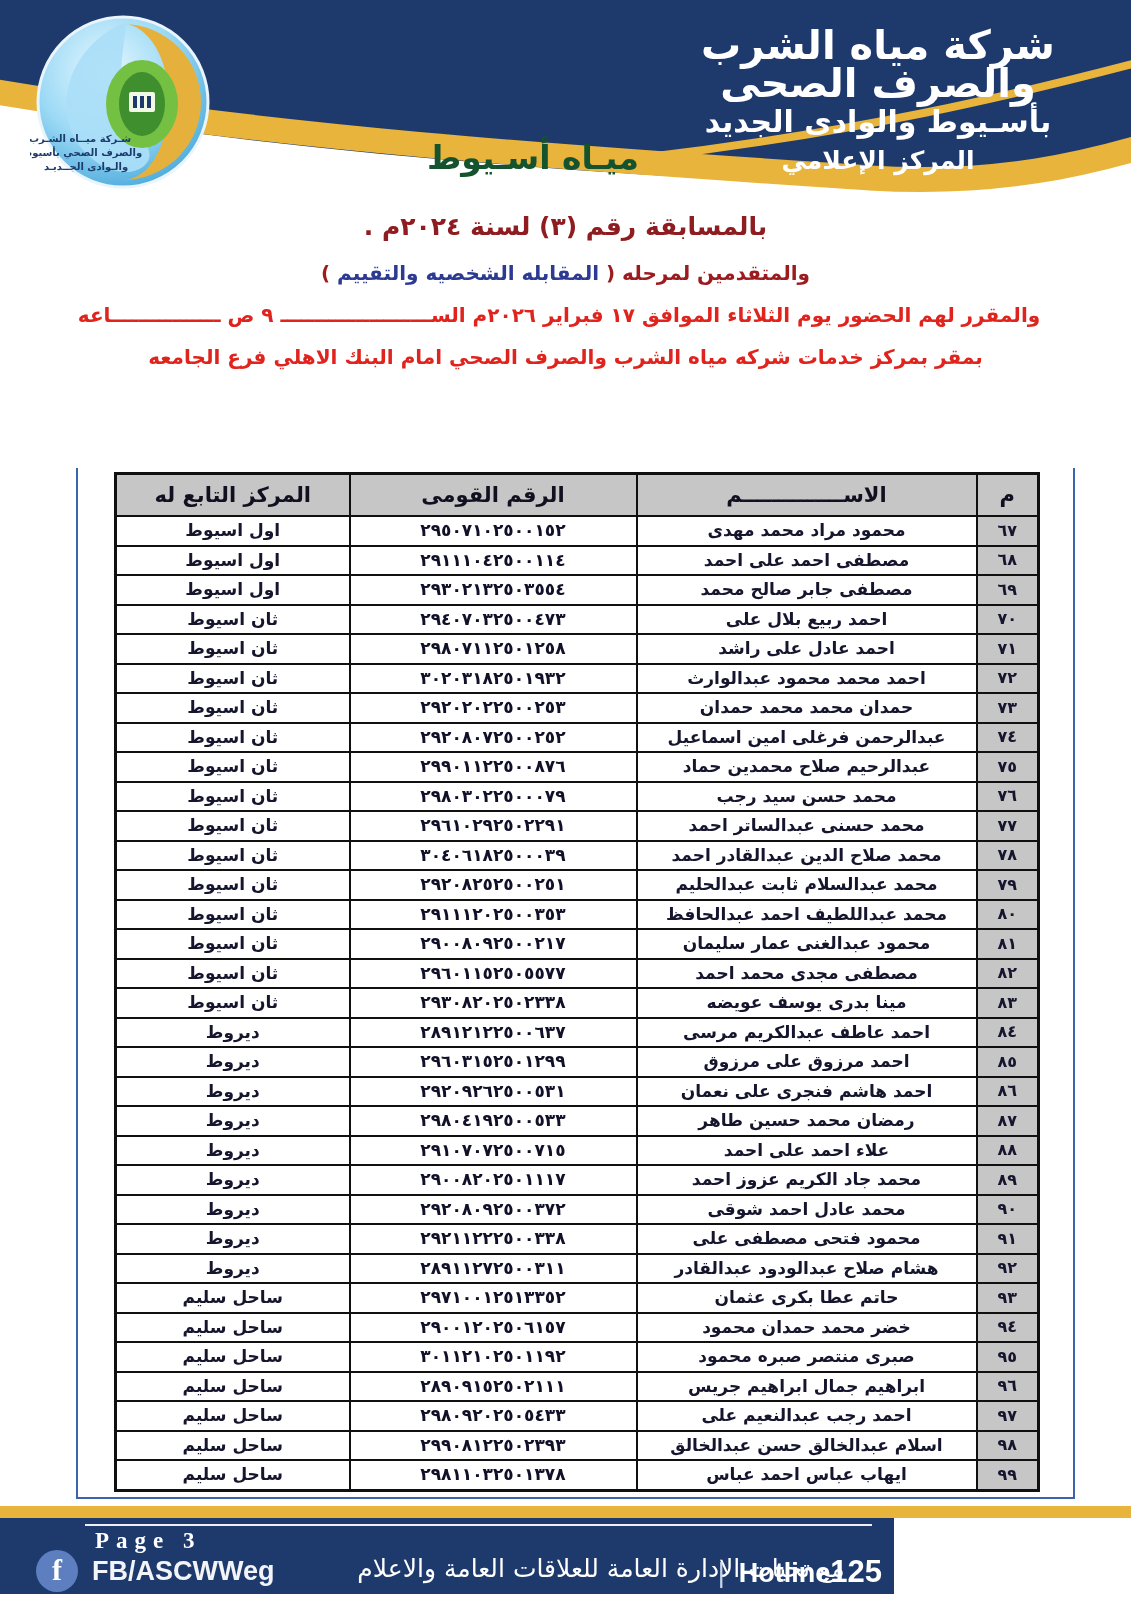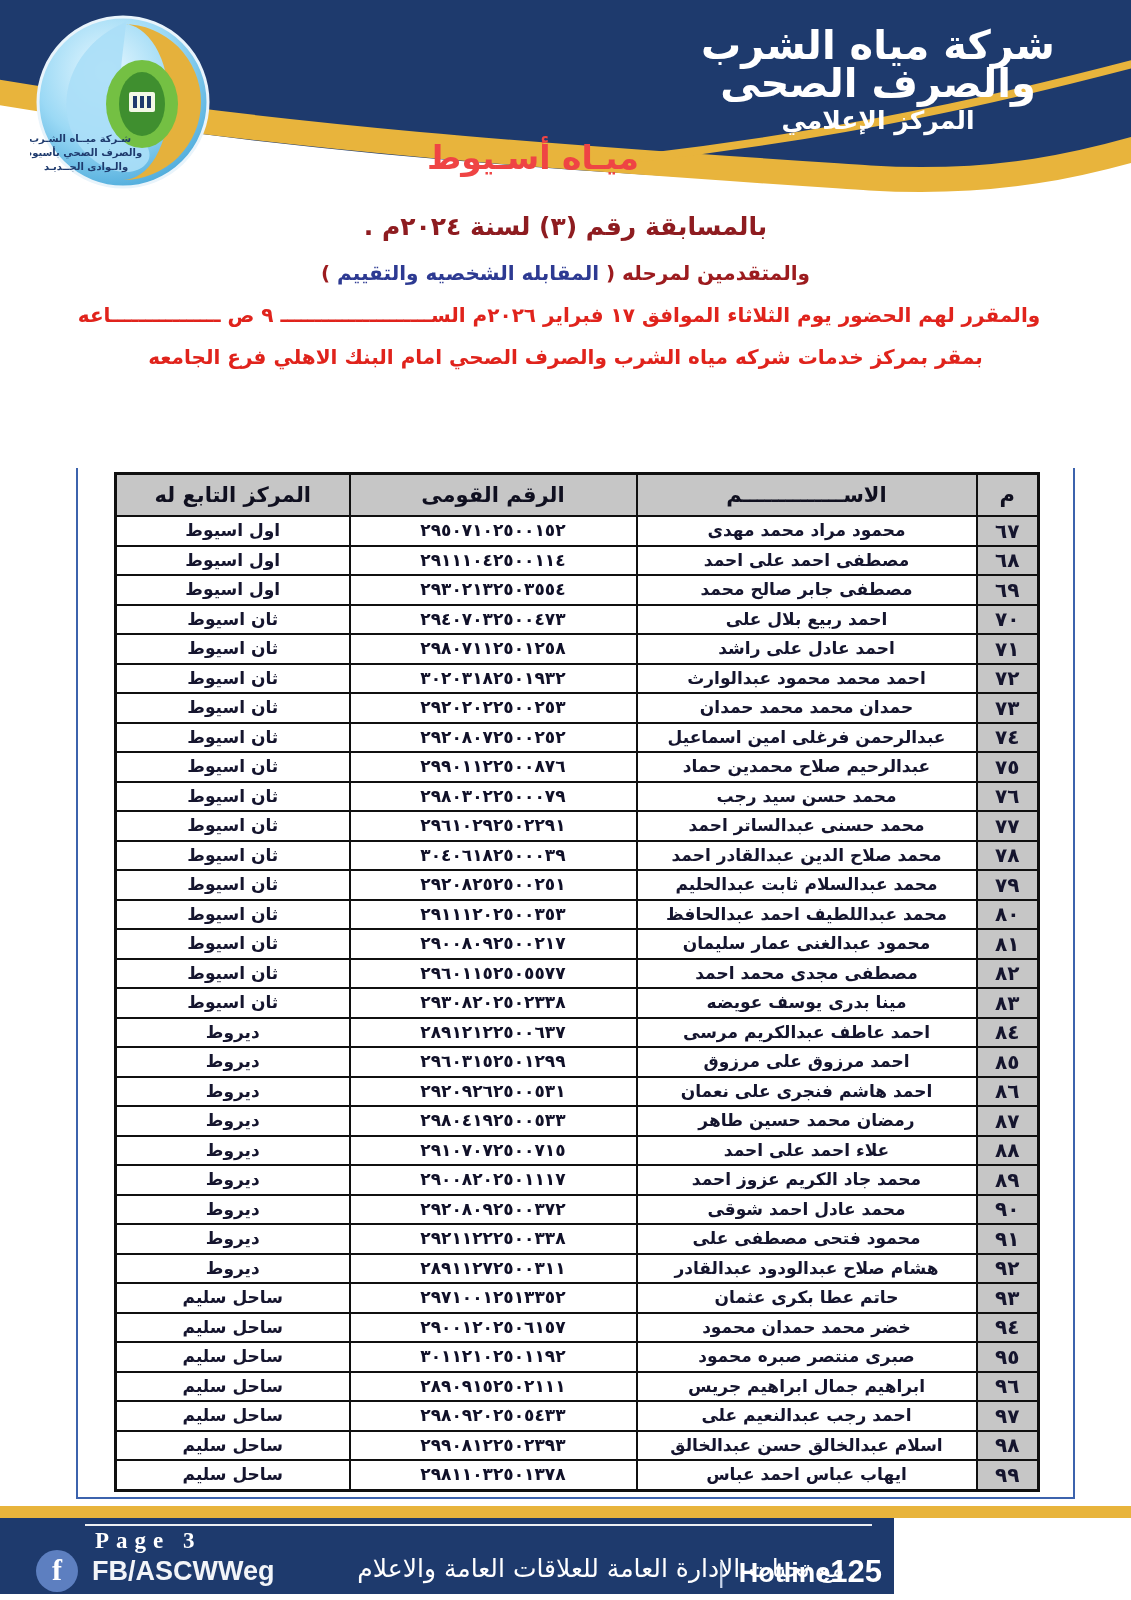--- a/index.html
+++ b/index.html
@@ -6,41 +6,41 @@
   .page{position:relative;width:1131px;height:1600px;background:#ffffff;overflow:hidden;
         font-family:"DejaVu Sans",sans-serif;}
   
   .banner{position:absolute;top:0;left:0;width:1131px;height:196px;}
   .banner-text{position:absolute;top:26px;right:18px;width:470px;text-align:center;
                direction:rtl;color:#ffffff;font-weight:bold;}
   .banner-line1{font-size:40px;line-height:38px;}
   .banner-line2{font-size:30px;line-height:40px;}
   .banner-line3{font-size:25px;line-height:38px;}
   .watermark{position:absolute;top:138px;left:398px;width:270px;text-align:center;direction:rtl;
-             color:#ef4444;font-size:33px;font-weight:bold;}
+             color:#14532d;font-size:33px;font-weight:bold;}
   
   .announce{position:absolute;top:196px;left:0;width:1131px;text-align:center;direction:rtl;}
   .title1{margin:6px 40px 0 40px;color:#8e1c20;font-size:26px;font-weight:bold;line-height:34px;}
   .title2{margin:16px 0 0 0;color:#8e1c20;font-size:25px;font-weight:bold;}
   .sub1{margin:28px 0 0 0;color:#9c1b1e;font-size:20px;font-weight:bold;}
   .sub2{margin:20px 0 0 0;color:#9c1b1e;font-size:20px;font-weight:bold;}
   .sub2 .hl{color:#2d3a92;}
   .schedule{margin:18px 13px 0 0;color:#e0231c;font-size:20px;font-weight:bold;}
   .location{margin:18px 0 0 0;color:#e0231c;font-size:20px;font-weight:bold;}
   
   .frame{position:absolute;left:76px;top:468px;width:995px;height:1029px;
          border-left:2px solid #3c63ad;border-right:2px solid #3c63ad;border-bottom:2px solid #3c63ad;}
   
   .tbl-wrap{position:absolute;left:114px;top:472px;width:923px;}
   table{border-collapse:collapse;width:923px;table-layout:fixed;direction:rtl;
         border:3px solid #101010;}
   th,td{border:2px solid #101010;padding:0 4px;vertical-align:middle;overflow:hidden;white-space:nowrap;}
   th{height:40px;background:#c6c6c6;color:#101020;font-size:21px;font-weight:bold;}
   td{height:27.5px;font-size:17px;font-weight:bold;color:#15152e;text-align:center;line-height:1;}
-  td.c-serial{background:#c6c6c6;font-size:20px;}
+  td.c-serial{background:#c6c6c6;font-size:16px;}
   td.c-id{letter-spacing:1px;color:#101028;}
   col.w-serial{width:62px;} col.w-name{width:340px;} col.w-id{width:287px;} col.w-center{width:234px;}
   
   .footer-gold{position:absolute;left:0;top:1506px;width:1131px;height:12px;background:#e8b43c;}
   .footer-navy{position:absolute;left:0;top:1518px;width:894px;height:76px;background:#1e3a6d;}
   .footer-hairline{position:absolute;left:85px;right:22px;top:6px;border-top:2px solid rgba(255,255,255,.92);}
   .page-label{position:absolute;left:95px;top:10px;color:#ffffff;font-weight:bold;font-size:23px;
               letter-spacing:7px;font-family:"Liberation Serif",serif;}
   .fb-icon{position:absolute;left:36px;top:32px;width:42px;height:42px;border-radius:50%;
            background:#5d7fc0;color:#ffffff;font-weight:bold;font-size:30px;line-height:40px;
@@ -88,20 +88,21 @@
       <rect x="103" y="82" width="4" height="12" fill="#1e3a6d"></rect>
       <rect x="110" y="82" width="4" height="12" fill="#1e3a6d"></rect>
       <rect x="117" y="82" width="4" height="12" fill="#1e3a6d"></rect>
       <text x="50" y="128" text-anchor="middle" font-size="10" font-weight="bold" fill="#1e3a6d">شـركة ميــاه الشـرب</text>
       <text x="52" y="142" text-anchor="middle" font-size="10" font-weight="bold" fill="#1e3a6d">والصرف الصحي بأسيوط</text>
       <text x="56" y="156" text-anchor="middle" font-size="10" font-weight="bold" fill="#1e3a6d">والـوادى الجــديـد</text>
     </svg>
 
     <div class="banner-text">
       <div class="banner-line1">شركة مياه الشرب والصرف الصحى</div>
+      <div class="banner-line2">بأسـيوط والوادى الجديد</div>
       <div class="banner-line3">المركز الإعلامي</div>
     </div>
 
     <div class="watermark">ميـاه أسـيوط</div>
   </div>
 
   <div class="announce">
     <div class="title2">بالمسابقة رقم (٣) لسنة ٢٠٢٤م .</div>
     <div class="sub2"><span>والمتقدمين لمرحله ( </span><span class="hl">المقابله الشخصيه والتقييم</span><span> )</span></div>
     <div class="schedule">والمقرر لهم الحضور يوم الثلاثاء الموافق ١٧ فبراير ٢٠٢٦م الســــــــــــــــــــــ ٩ ص ــــــــــــــــاعه</div>

